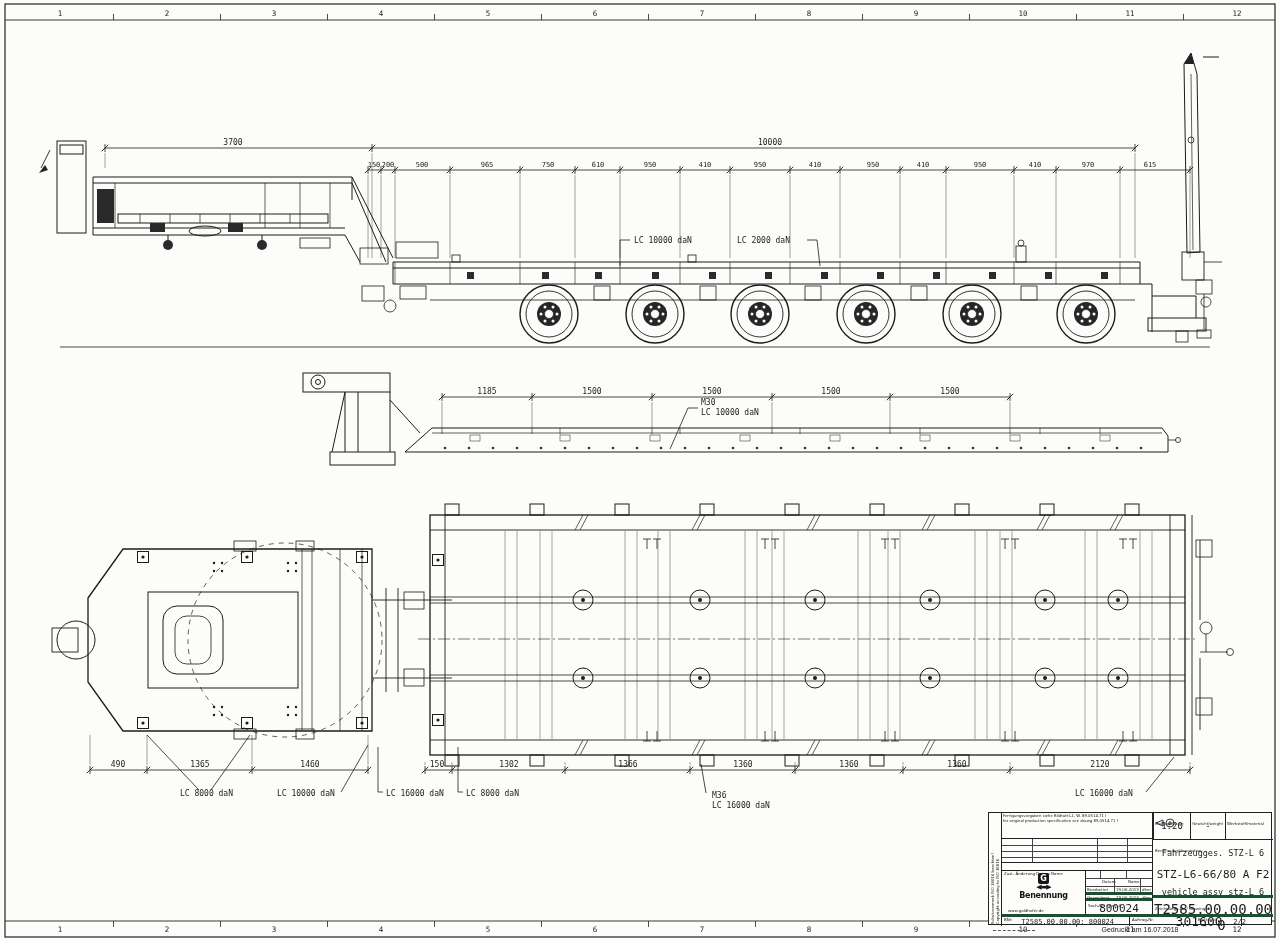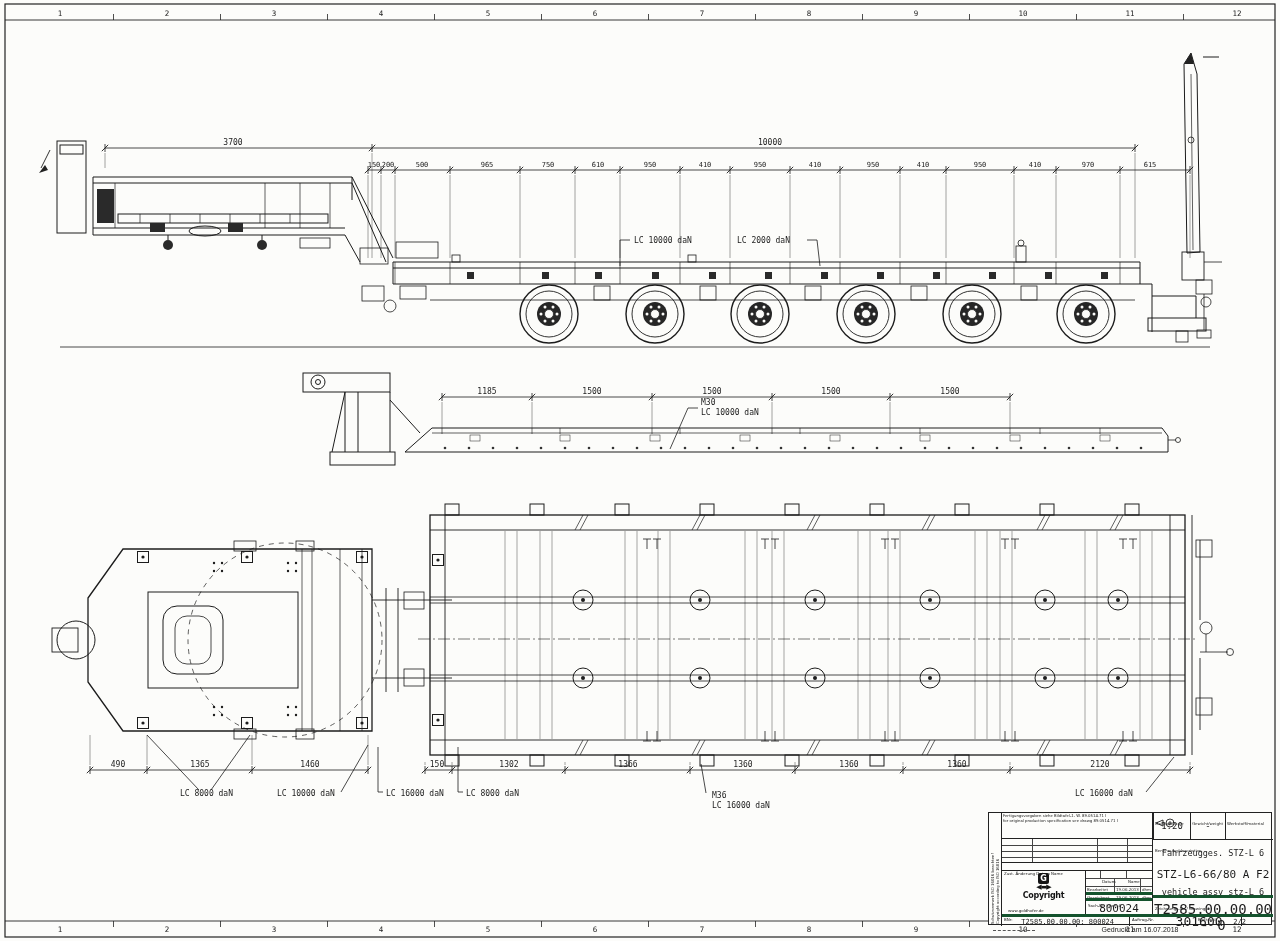--- a/index.html
+++ b/index.html
@@ -678,21 +678,21 @@
     <div class="vl" style="left:30px"></div>
         <div class="vl" style="left:95px"></div>
         <div class="vl" style="left:125px"></div>
   </div>
   <div class="abs bR bB" style="left:13px;top:50px;width:151px;height:8px;padding-left:2px;">
     <span class="tiny">Zust.  Änderung  Datum  Name</span>
   </div>
   <div class="abs bR ctr" style="left:13px;top:58px;width:84px;height:43px;">
     <div class="gbox">G</div>
     <div class="garrow">◀▬▶</div>
-    <div class="gname">Copyright</div>
+    <div class="gname">Benennung</div>
     <div style="height:5px;"><span class="tiny">www.goldhofer.de</span></div>
   </div>
   <div class="abs bR" style="left:97px;top:58px;width:67px;height:21px;">
     <div style="display:flex;height:7px;border-bottom:0.5px solid #444;">
       <div style="width:27px;"></div>
       <div style="width:24px;border-left:0.5px solid #444;padding-left:1px;"><span class="tiny">Datum</span></div>
       <div style="flex:1;border-left:0.5px solid #444;padding-left:1px;"><span class="tiny">Name</span></div>
     </div>
     <div style="display:flex;height:7px;border-bottom:0.5px solid #444;">
       <div style="width:27px;padding-left:1px;"><span class="tiny">Bearbeitet</span></div>

